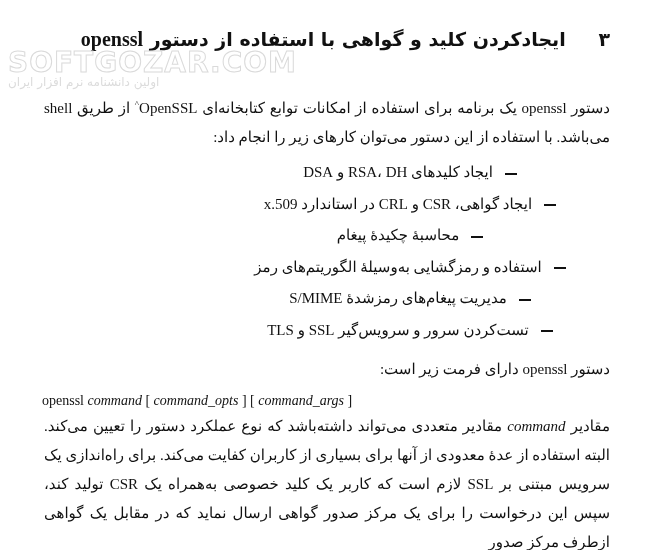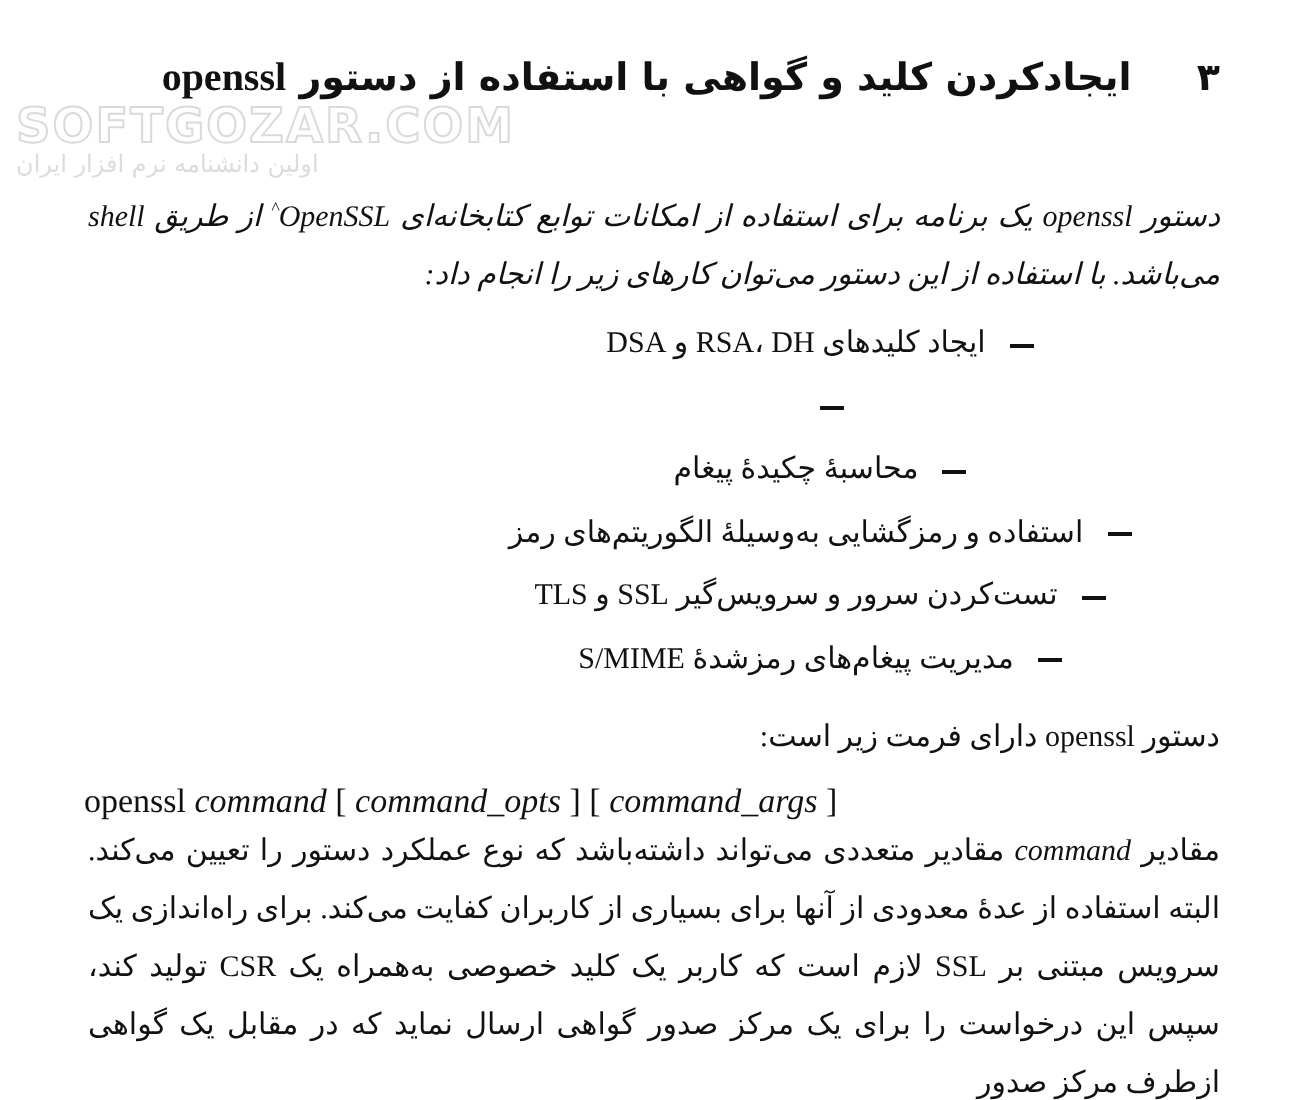--- a/index.html
+++ b/index.html
@@ -16,48 +16,48 @@
       font-family: "DejaVu Sans", sans-serif; font-weight: bold; font-size: 19px;
       white-space: nowrap;
     }
     .heading .num { margin-left: 26px; }
     .heading .latin { font-family: "Liberation Serif", serif; font-size: 20px; }
     .watermark {
       position: absolute; left: 8px; top: 35px; width: 200px;
       color: #e3e3e3; pointer-events: none;
     }
     .watermark .wm-main {
-      font-family: "DejaVu Sans", sans-serif; font-weight: bold; font-size: 24px;
+      font-family: "DejaVu Sans", sans-serif; font-weight: bold; font-size: 28px;
       letter-spacing: 1px; color: transparent;
       -webkit-text-stroke: 1px #dadada; line-height: 24px;
     }
     .watermark .wm-sub {
       direction: rtl; text-align: left;
       font-family: "DejaVu Sans", sans-serif; font-size: 12px; color: #dcdcdc;
     }
     .para {
       position: absolute; right: 40px; left: 44px;
       direction: rtl; text-align: justify; text-align-last: right;
       font-size: 15px; line-height: 29px;
     }
-    .para1 { top: 74px; font-style: italic; }
+    .para1 { top: 74px; }
     .bullets {
       position: absolute; right: 40px; top: 141px; width: 400px;
       direction: rtl; list-style: none; margin: 0; padding: 0;
       font-size: 15px;
     }
     .bullets li { height: 31.5px; line-height: 31.5px; white-space: nowrap; text-align: center; }
     .bullets .dash {
       display: inline-block; width: 12px; height: 2px; background: #111;
       vertical-align: middle; margin-left: 12px;
     }
     .para2 { top: 339px; }
     .cmd {
       position: absolute; left: 42px; top: 370px;
-      direction: ltr; font-size: 17px; line-height: 29px; white-space: nowrap;
+      direction: ltr; font-size: 14px; line-height: 29px; white-space: nowrap;
     }
     .cmd i { font-style: italic; }
     .para3 { top: 396px; }
     .para3 i { font-style: italic; }
     sup { font-size: 9px; }
   </style>
 </head>
 <body>
 
 <div class="page">
@@ -78,25 +78,25 @@
     <span>openssl</span>
     <span>یک برنامه برای استفاده از امکانات توابع کتابخانه‌ای</span>
     <span>OpenSSL</span><sup>^</sup>
     <span>از طریق</span>
     <span>shell</span>
     <span>می‌باشد. با استفاده از این دستور می‌توان کارهای زیر را انجام داد:</span>
   </div>
 
   <ul class="bullets">
     <li><span class="dash"></span><span>ایجاد کلیدهای RSA، DH و DSA</span></li>
-    <li><span class="dash"></span></li>
+    <li><span class="dash"></span><span>ایجاد گواهی، CSR و CRL در استاندارد x.509</span></li>
     <li><span class="dash"></span><span>محاسبهٔ چکیدهٔ پیغام</span></li>
     <li><span class="dash"></span><span>استفاده و رمزگشایی به‌وسیلهٔ الگوریتم‌های رمز</span></li>
+    <li><span class="dash"></span><span>مدیریت پیغام‌های رمزشدهٔ S/MIME</span></li>
     <li><span class="dash"></span><span>تست‌کردن سرور و سرویس‌گیر SSL و TLS</span></li>
-    <li><span class="dash"></span><span>مدیریت پیغام‌های رمزشدهٔ S/MIME</span></li>
   </ul>
 
   <div class="para para2">دستور openssl دارای فرمت زیر است:</div>
 
   <div class="cmd">
     <span>openssl</span>
     <i>command</i>
     <span>[</span>
     <i>command_opts</i>
     <span>]</span>

